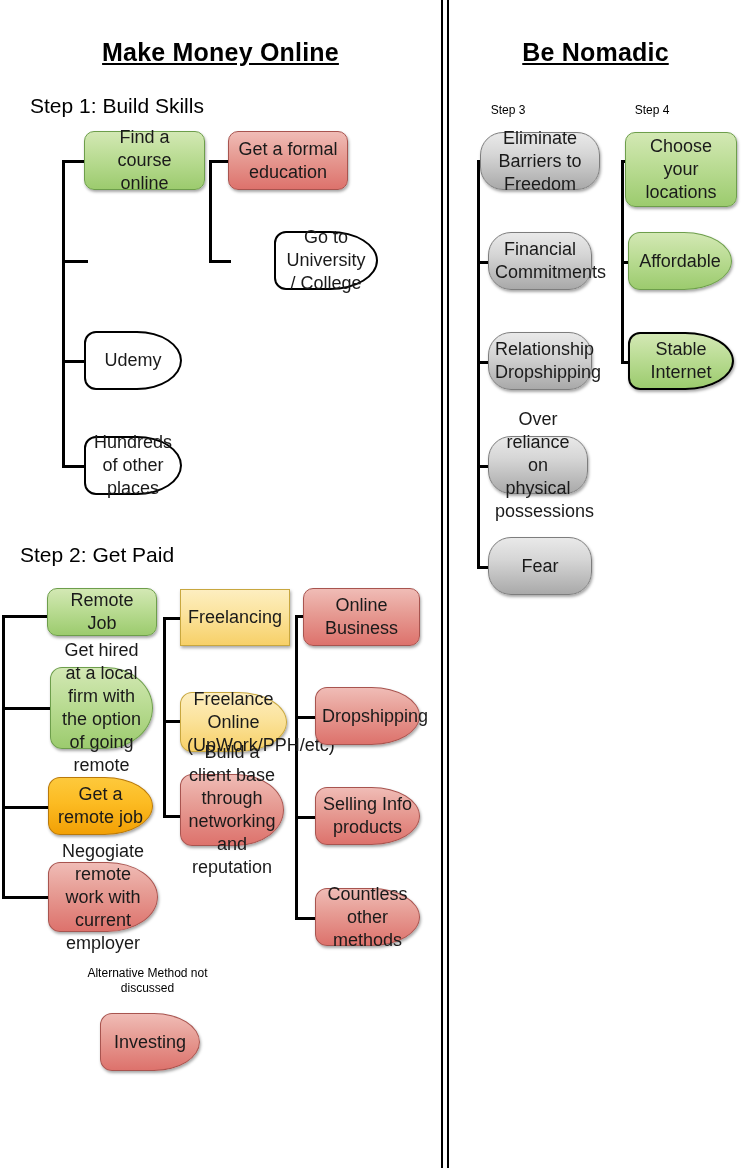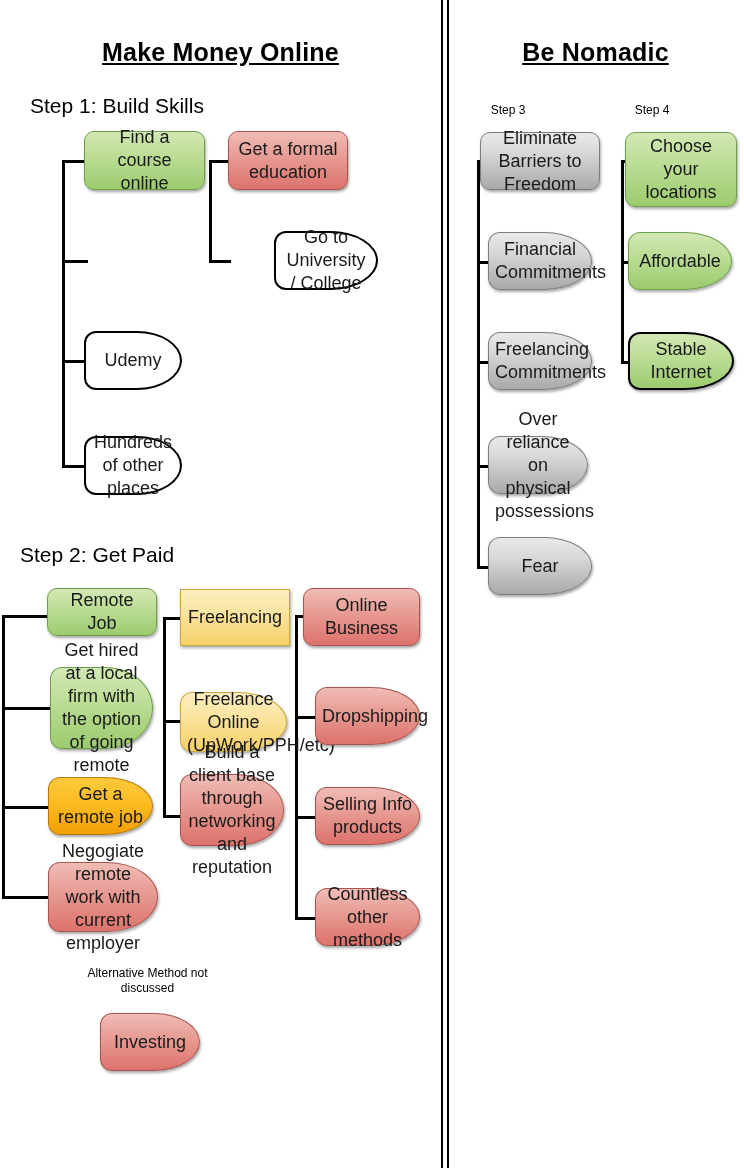--- a/index.html
+++ b/index.html
@@ -53,21 +53,21 @@
   
   .shape-d {
     border-radius:12px 46% 46% 12px / 12px 50% 50% 12px;
   }
 
   
   .c-green  { background:linear-gradient(180deg,#d3e8b4 0%,#bcdd96 42%,#9ccb6e 100%); border-color:#6d9e4b;}
   .c-red    { background:linear-gradient(180deg,#f0bcb6 0%,#e79e96 40%,#dd726c 100%); border-color:#a8544f;}
   .c-yellow { background:linear-gradient(180deg,#fdeec0 0%,#fbe39c 45%,#f7d068 100%); border-color:#c8a73f;}
   .c-orange { background:linear-gradient(180deg,#fdc93c 0%,#fcbb22 45%,#f2a005 100%); border-color:#b9790a;}
-  .c-gray   { background:linear-gradient(180deg,#e9e9e9 0%,#d6d6d6 38%,#a9a9a9 100%); border-color:#7d7d7d;}
+  .c-gray   { background:linear-gradient(180deg,#e9e9e9 0%,#d6d6d6 38%,#a9a9a9 100%); border-color:#7d7d7d;border-radius:23px;}
   .c-white  { background:#ffffff; border-color:#000000; border-width:2px; box-shadow:none;}
 
   .stroke-heavy { border-color:#000000; border-width:2.5px; }
 </style>
 </head>
 <body>
 
 <div class="canvas">
 
   <div class="divider" style="left:441px;"></div>
@@ -174,21 +174,21 @@
   <div class="ln h" style="left:477px;top:465px;width:22px;"></div>
   <div class="ln h" style="left:477px;top:566px;width:22px;"></div>
 
   <div class="node shape-round c-gray" style="left:480px;top:132px;width:120px;height:58px;">
     <span class="lbl">Eliminate Barriers to Freedom</span>
   </div>
   <div class="node shape-d c-gray" style="left:488px;top:232px;width:104px;height:58px;">
     <span class="lbl">Financial Commitments</span>
   </div>
   <div class="node shape-d c-gray" style="left:488px;top:332px;width:104px;height:58px;">
-    <span class="lbl">Freelancing Commitments</span>
+    <span class="lbl">Relationship Dropshipping</span>
   </div>
   <div class="node shape-d c-gray" style="left:488px;top:436px;width:100px;height:58px;">
     <span class="lbl">Over reliance on physical possessions</span>
   </div>
   <div class="node shape-d c-gray" style="left:488px;top:537px;width:104px;height:58px;">
     <span class="lbl">Fear</span>
   </div>
 
   <div class="ln v" style="left:621px;top:160px;height:202px;"></div>
   <div class="ln h" style="left:621px;top:160px;width:22px;"></div>

